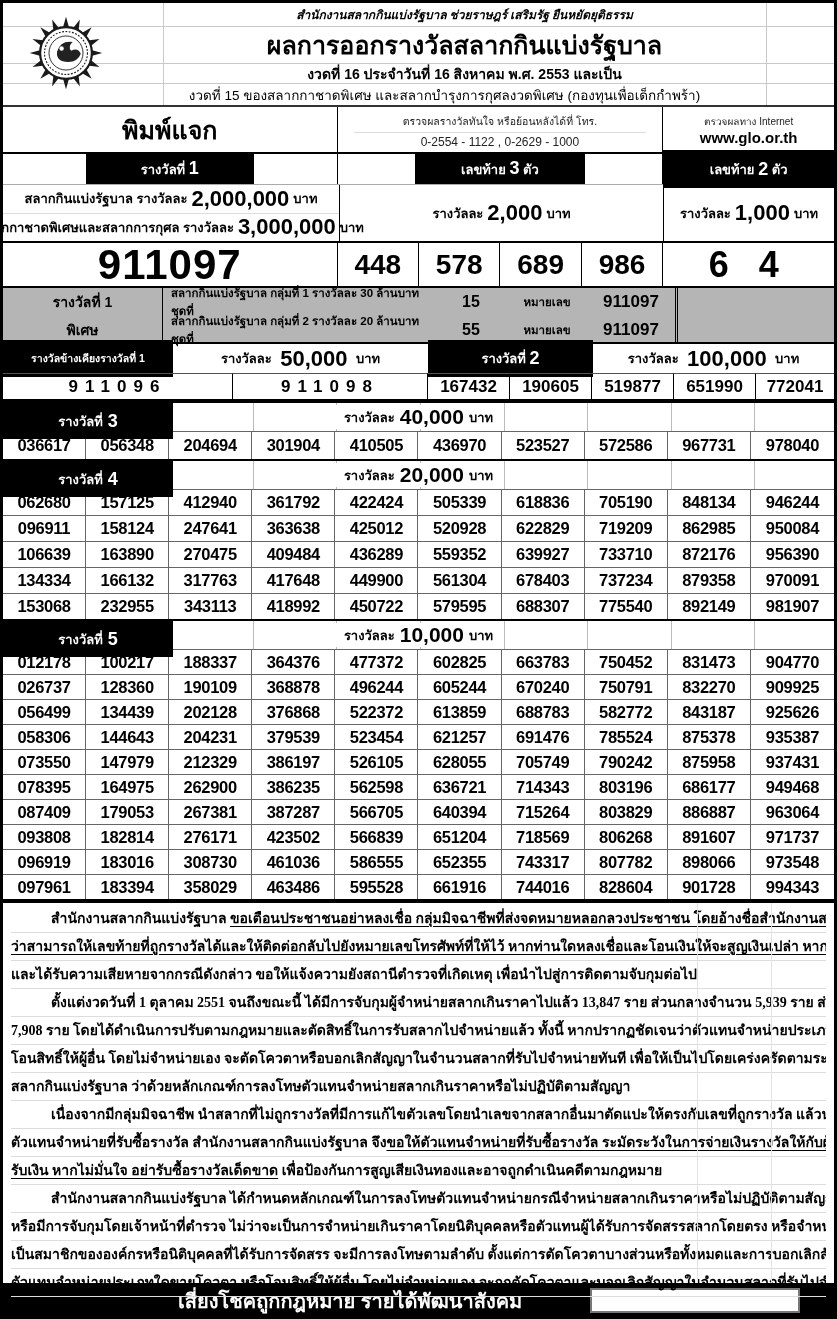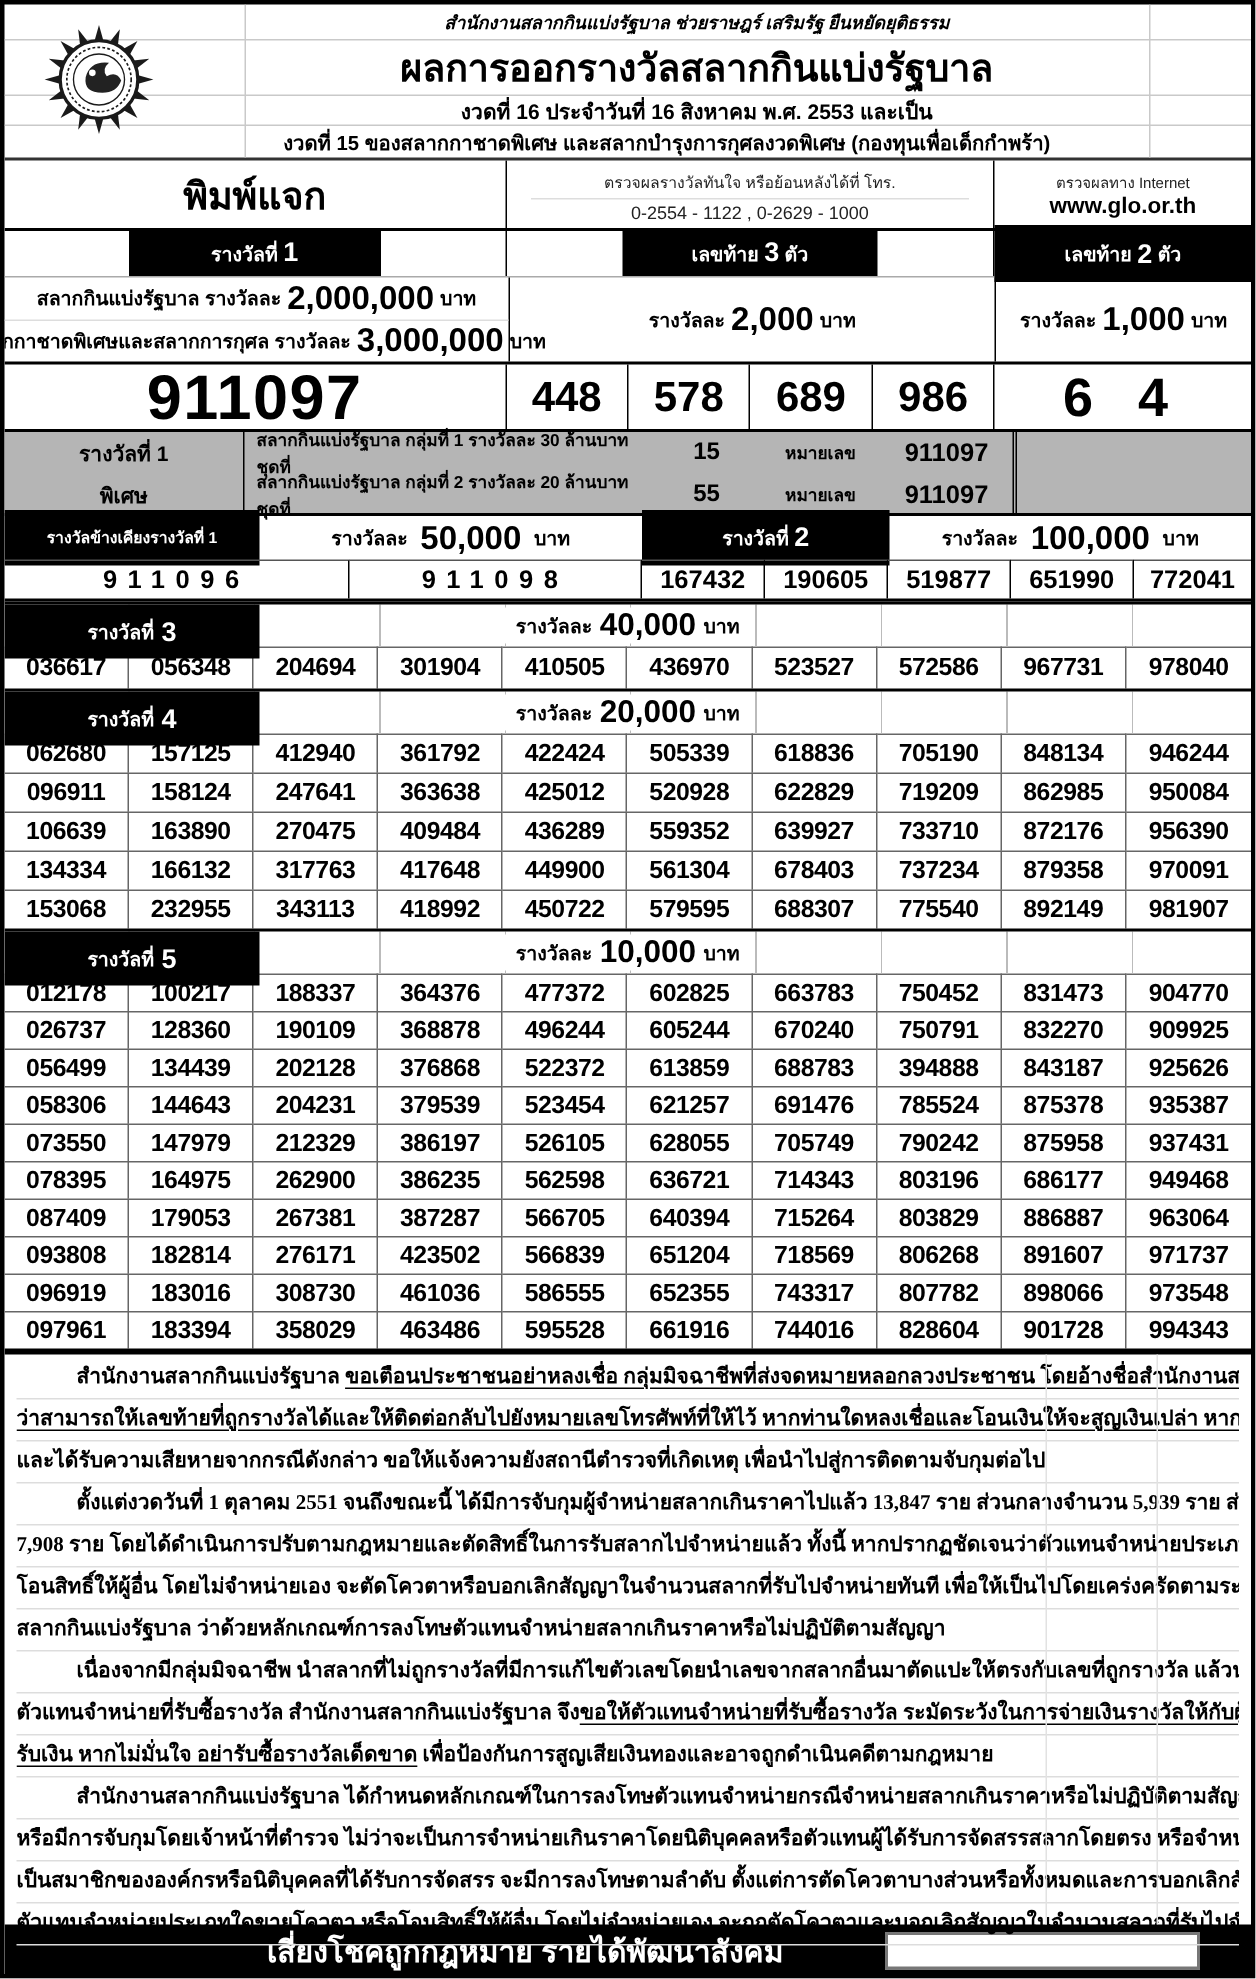--- a/index.html
+++ b/index.html
@@ -6,21 +6,21 @@
   .page{position:relative;width:837px;height:1319px;margin:0 auto;background:#fff;
         border:3px solid #000;box-sizing:border-box;overflow:hidden;color:#000;}
 
   
   .header{position:relative;height:104px;border-bottom:2px solid #333;box-sizing:border-box;}
   .h-row{box-sizing:border-box;border-bottom:1px solid #c9c9c9;display:flex;align-items:center;
          justify-content:center;padding-left:160px;padding-right:68px;text-align:center;}
   .h-motto{height:24px;font-size:12px;font-style:italic;font-weight:bold;font-family:"Liberation Serif",serif;}
   .h-title{height:37px;font-size:25px;font-weight:bold;}
   .h-sub1{height:20px;font-size:14px;font-weight:bold;}
-  .h-sub2{height:21px;font-size:13.5px;font-weight:bold;border-bottom:none;padding-left:120px;}
+  .h-sub2{height:21px;font-size:13.5px;font-weight:normal;border-bottom:none;padding-left:120px;}
   .h-vline{position:absolute;top:0;bottom:0;width:1px;background:#c9c9c9;}
   .logo{position:absolute;left:26px;top:13px;width:74px;height:74px;}
 
   
   .info{height:47px;display:flex;border-bottom:2px solid #000;box-sizing:border-box;}
   .info>div{box-sizing:border-box;border-right:1px solid #000;display:flex;flex-direction:column;
             align-items:center;justify-content:center;}
   .info .c1{width:337px;font-size:25px;font-weight:bold;}
   .info .c2{width:328px;}
   .info .c3{width:172px;border-right:none;}
@@ -394,21 +394,21 @@
       <div class="ncell">750791</div>
       <div class="ncell">832270</div>
       <div class="ncell">909925</div>
       <div class="ncell">056499</div>
       <div class="ncell">134439</div>
       <div class="ncell">202128</div>
       <div class="ncell">376868</div>
       <div class="ncell">522372</div>
       <div class="ncell">613859</div>
       <div class="ncell">688783</div>
-      <div class="ncell">394888</div>
+      <div class="ncell">582772</div>
       <div class="ncell">843187</div>
       <div class="ncell">925626</div>
       <div class="ncell">058306</div>
       <div class="ncell">144643</div>
       <div class="ncell">204231</div>
       <div class="ncell">379539</div>
       <div class="ncell">523454</div>
       <div class="ncell">621257</div>
       <div class="ncell">691476</div>
       <div class="ncell">785524</div>

